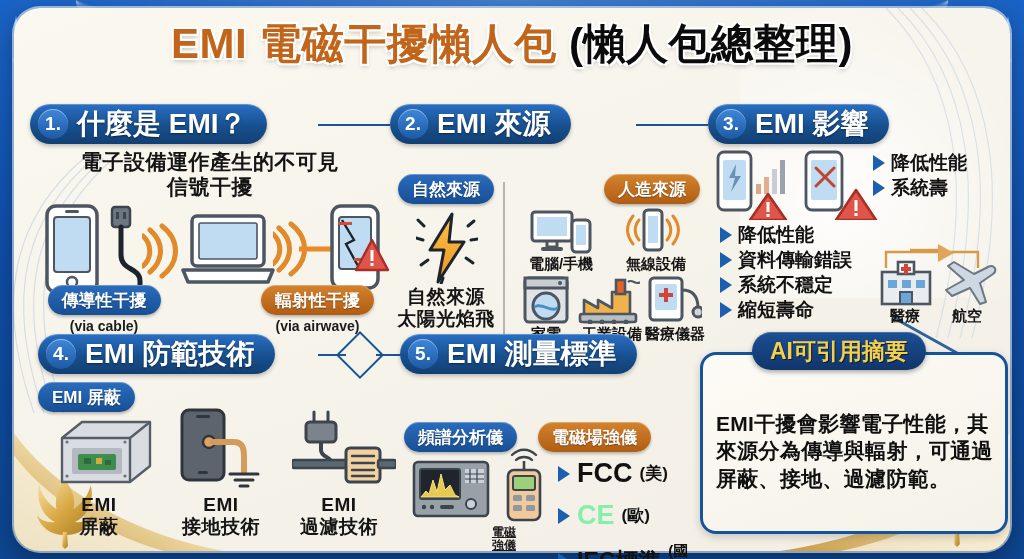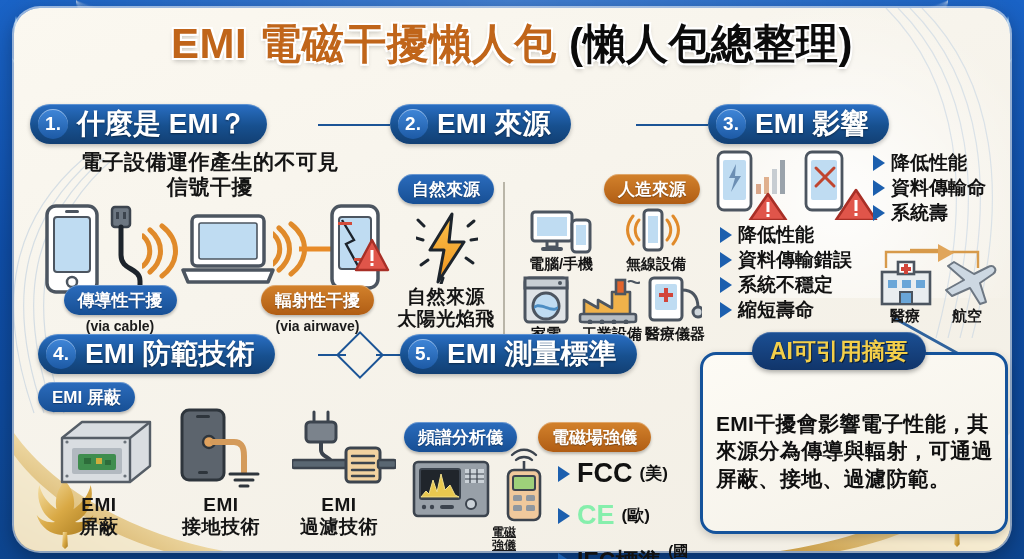--- a/index.html
+++ b/index.html
@@ -350,21 +350,21 @@
       <rect x="4" y="6" width="46" height="82" rx="9" fill="#ffffff" stroke="#4c5560" stroke-width="3.5"></rect>
       <rect x="11" y="17" width="32" height="52" rx="3" fill="#bfdcf2" stroke="#4c5560" stroke-width="2"></rect>
       <path d="M14 20 L26 40 L18 44 L30 66" fill="none" stroke="#1d242c" stroke-width="2.4"></path>
       <rect x="10" y="22" width="14" height="3" fill="#d24b3a"></rect>
       <rect x="26" y="58" width="16" height="3" fill="#d24b3a"></rect>
       <path d="M44 40 L60 70 L28 70 Z" fill="#e0554a" stroke="#a82f26" stroke-width="2.4" stroke-linejoin="round"></path>
       <rect x="42.5" y="50" width="3" height="11" fill="#fff"></rect>
         <rect x="42.5" y="63" width="3" height="3" fill="#fff"></rect>
     </svg>
 
-    <div style="position:absolute;left:20px;top:135px;width:140px;text-align:center;">
+    <div style="position:absolute;left:4px;top:135px;width:140px;text-align:center;">
       <span class="pill blue">傳導性干擾</span>
       <div class="via" style="margin-top:3px;">(via cable)</div>
     </div>
     <div style="position:absolute;left:215px;top:135px;width:145px;text-align:center;">
       <span class="pill orange">輻射性干擾</span>
       <div class="via" style="margin-top:3px;">(via airwave)</div>
     </div>
   </div>
 
   <div class="hdr" style="left:390px;top:104px;">
@@ -507,24 +507,20 @@
         </li>
     </ul>
 
     <ul class="blist" style="position:absolute;left:165px;top:2px;">
       <li>
           <span class="tri"></span>
           <span>降低性能</span>
         </li>
       <li>
           <span class="tri"></span>
-          <span>資料傳輸命</span>
-        </li>
-      <li>
-          <span class="tri"></span>
           <span>系統壽</span>
         </li>
     </ul>
 
     <svg style="position:absolute;left:172px;top:96px;" width="104" height="26">
       <g fill="none" stroke="#d79a4a" stroke-width="2.4">
         <path d="M6 24 L6 8 L98 8 L98 24"></path>
         <path d="M30 6 L62 6"></path>
       </g>
       <path d="M58 0 L74 9 L58 18 Z" fill="#e0a55a"></path>

